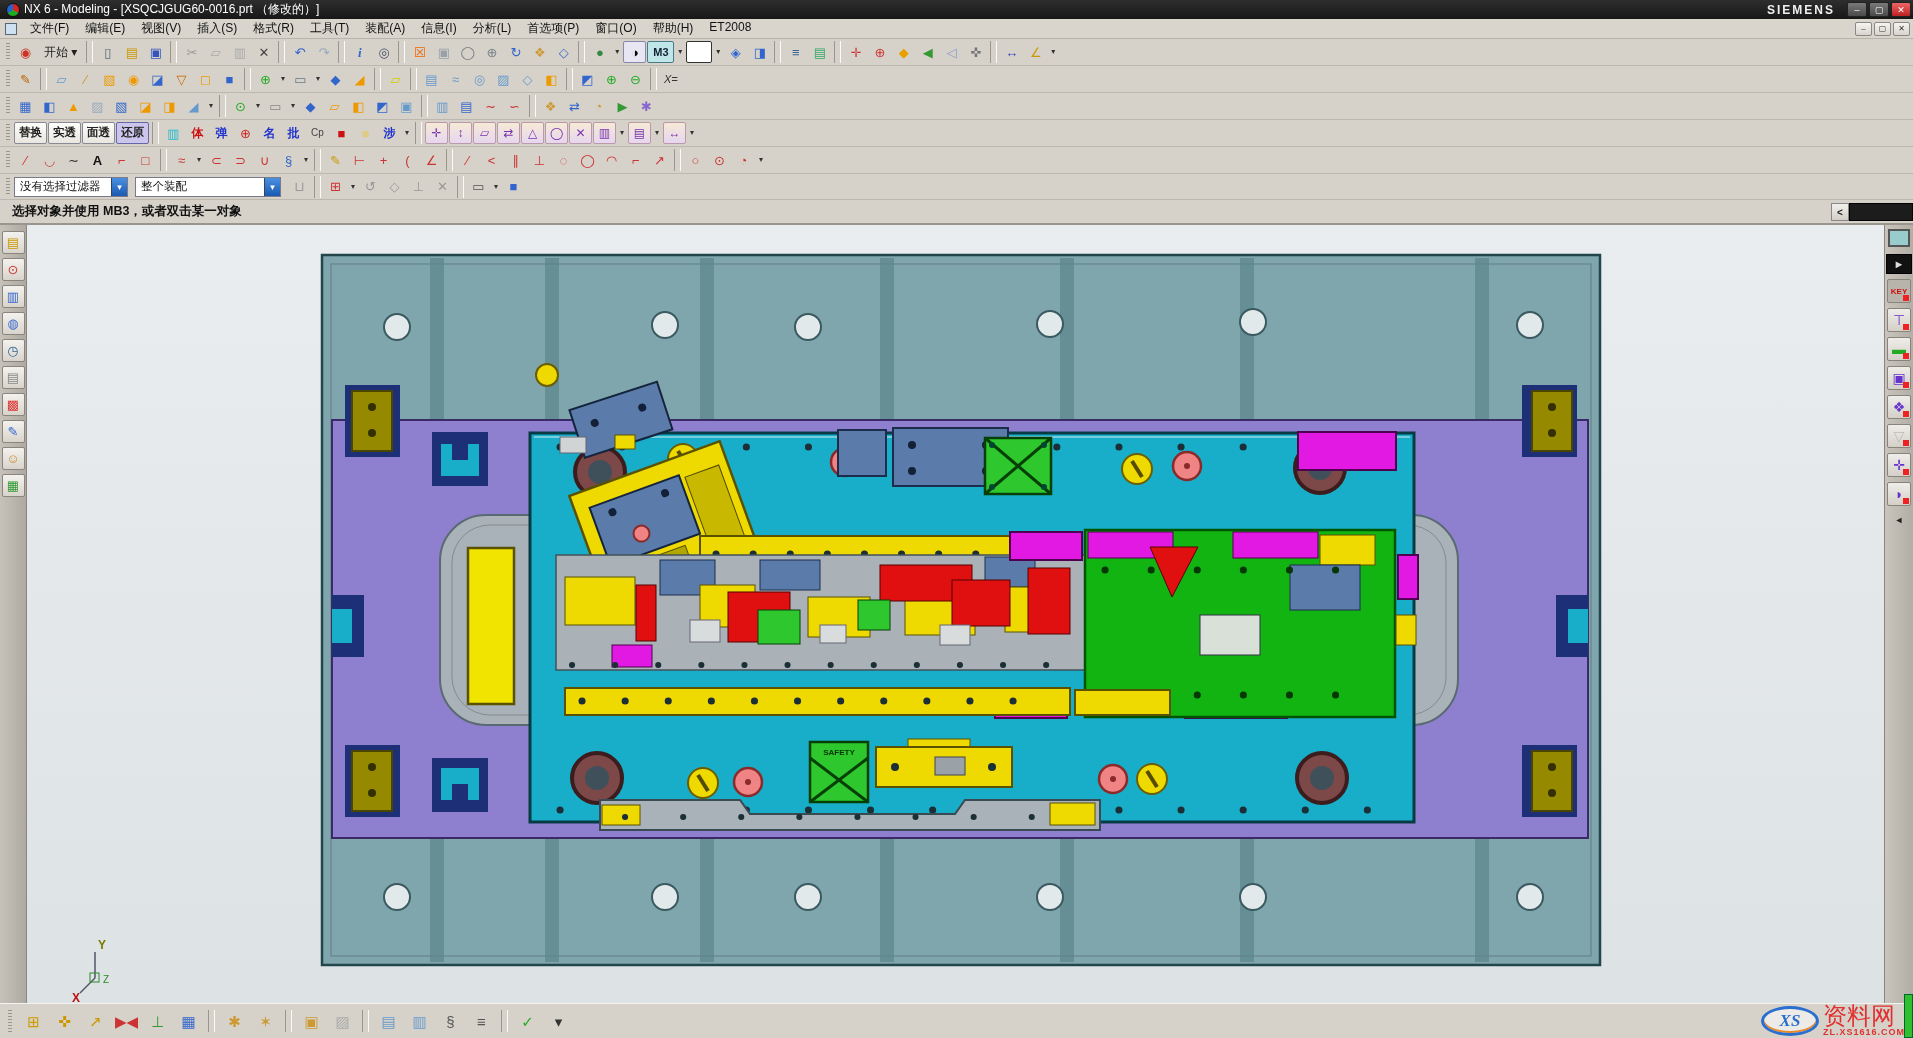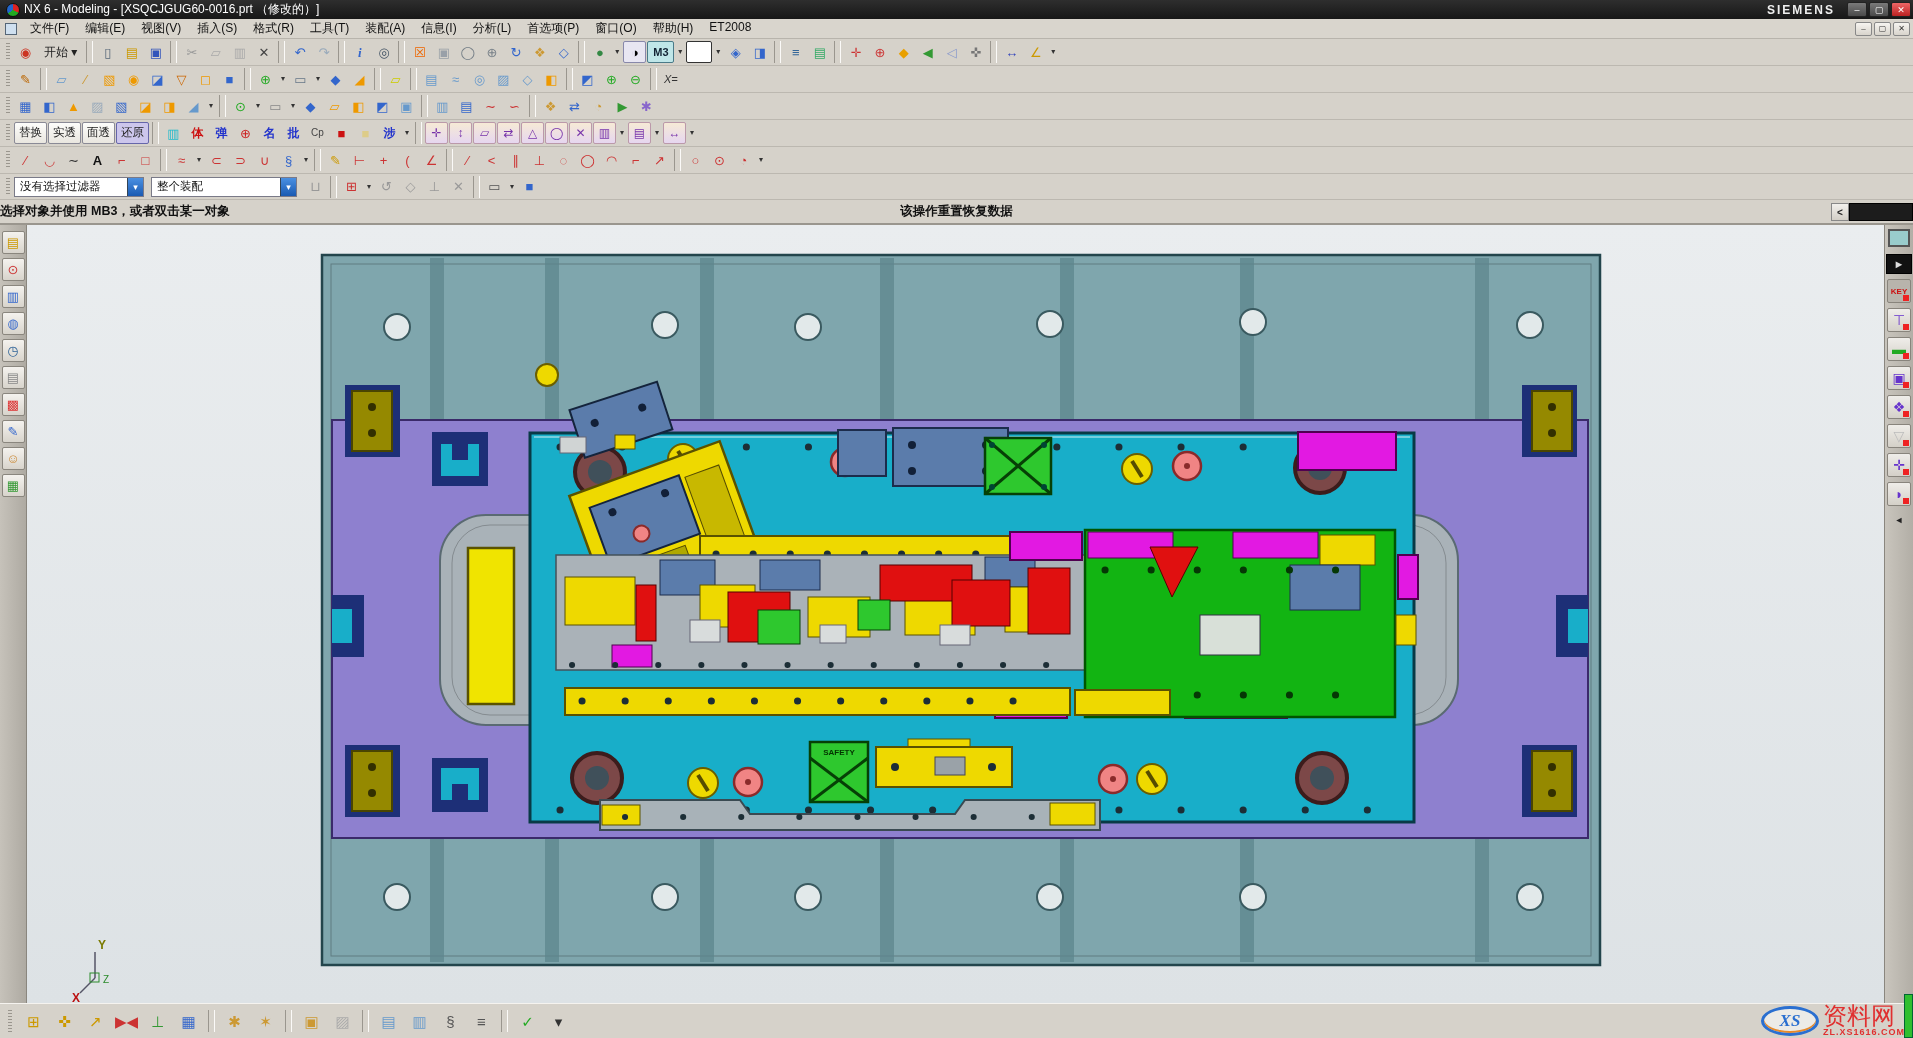--- a/index.html
+++ b/index.html
@@ -32,46 +32,46 @@
   .tbrow{position:absolute;left:0;right:0;display:flex;align-items:center;background:#d6d2ca;
     border-bottom:1px solid #bcb8b0;padding-left:6px;gap:1px;}
   .tbrow::before{content:"";width:4px;height:18px;margin-right:3px;
     background:repeating-linear-gradient(#9a968e 0 1px,transparent 1px 3px);}
   .ticon{width:23px;height:22px;display:inline-flex;align-items:center;justify-content:center;
     font-size:13px;border:1px solid transparent;border-radius:2px;flex:none;line-height:1;}
   .tsep{width:7px;height:22px;border-left:1px solid #9a968e;border-right:1px solid #fbfaf8;margin:0 2px;flex:none;}
   .ddarr{width:10px;font-size:8px;color:#333;}
   .tstart{width:auto;padding:0 5px;font-size:12px;color:#222;}
   .txt{width:auto;padding:0 4px;font-size:11.5px;color:#222;background:linear-gradient(#fdfdfb,#e9e6df);
-    border:1px solid #8a8a96;}
+    border:1px solid #8a8a96;font-weight:bold;}
   .pressedtxt{background:#ccc6ec;border:1px solid #6666aa;}
   .pressedicon{background:#e8e6f2;border:1px solid #8888aa;}
   .m3{width:27px;background:#bfe6e8;border:1px solid #4a7a88;font-size:11px;font-weight:bold;color:#123;}
   .swatch{width:26px;background:#fff;border:1px solid #333;}
   .info{color:#3366cc;font-weight:bold;font-style:italic;font-family:"Liberation Serif",serif;}
   .xeq{width:auto;padding:0 3px;font-size:11px;font-style:italic;color:#333;}
   .textA{font-weight:bold;color:#111;}
   .zh{font-size:12px;font-weight:bold;}
   .zh.red{color:#cc1111;} .zh.blue{color:#2233cc;}
   .small{font-size:10px;color:#444;}
   .wave{color:#7733aa;background:linear-gradient(#f6ead6,#e6d6f0);border:1px solid #bb99aa;font-size:12px;}
   .mir{width:auto;padding:0 2px;font-size:9px;color:#cc3333;}
   .row1{top:39px;height:27px;} .row2{top:66px;height:27px;} .row3{top:93px;height:27px;}
   .row4{top:120px;height:27px;} .row5{top:147px;height:27px;}
   
   .selbar{top:174px;height:26px;}
   .combo{display:flex;align-items:center;height:20px;background:#fff;border:1px solid #7a7a88;margin-right:6px;}
   .combo-text{font-size:11.5px;padding:0 5px;color:#111;white-space:nowrap;}
   .combo-btn{width:16px;height:18px;background:linear-gradient(#4a90e2,#1a5ab2);color:#fff;font-size:9px;
     display:flex;align-items:center;justify-content:center;margin:0;border-left:1px solid #345;}
-  .combo.filter .combo-text{width:112px;} .combo.scope .combo-text{width:128px;}
+  .combo.filter .combo-text{width:96px;} .combo.scope .combo-text{width:128px;}
   
   .promptbar{position:absolute;top:200px;left:0;right:0;height:25px;background:#d6d2ca;border-bottom:2px solid #9a968e;
     display:flex;align-items:center;font-size:12.5px;font-weight:bold;color:#111;}
-  .prompt-left{margin-left:0;white-space:nowrap;}
+  .prompt-left{margin-left:12px;white-space:nowrap;}
   .prompt-center{position:absolute;left:0;right:0;text-align:center;}
   .pr-right{position:absolute;right:0;top:2px;display:flex;align-items:center;height:20px;}
   .pr-btn{width:18px;height:18px;background:linear-gradient(#f2f0ec,#d2cec6);border:1px solid #888;font-size:10px;
     display:flex;align-items:center;justify-content:center;color:#222;}
   .pr-track{width:64px;height:18px;background:#1c1c1c;border:1px solid #000;}
   
   .viewport{position:absolute;top:225px;left:0;right:0;height:778px;
     background:linear-gradient(#eaedef,#dde2e5);}
   .viewport svg{position:absolute;inset:0;}
   
@@ -699,21 +699,20 @@
         <span class="ticon ddarr">
           <span>▾</span>
         </span>
         <span class="ticon" style="color: rgb(51, 102, 204);">
           <span>■</span>
         </span>
       </div>
   </div>
 
   <div class="promptbar">
-    <span class="prompt-center">该操作重置恢复数据</span>
     <span class="prompt-left">选择对象并使用 MB3，或者双击某一对象</span>
     <div class="pr-right">
       <span class="pr-btn">&lt;</span>
       <span class="pr-track"></span>
     </div>
   </div>
 
   <div class="viewport">
     <svg viewBox="0 0 1913 778" width="1913" height="778">
 

